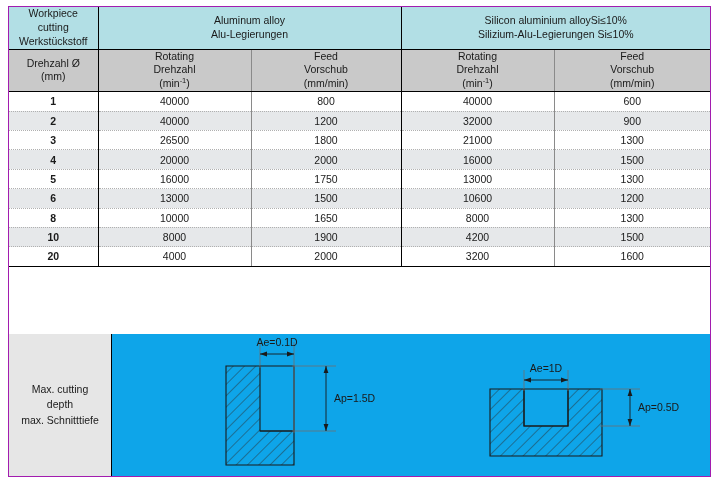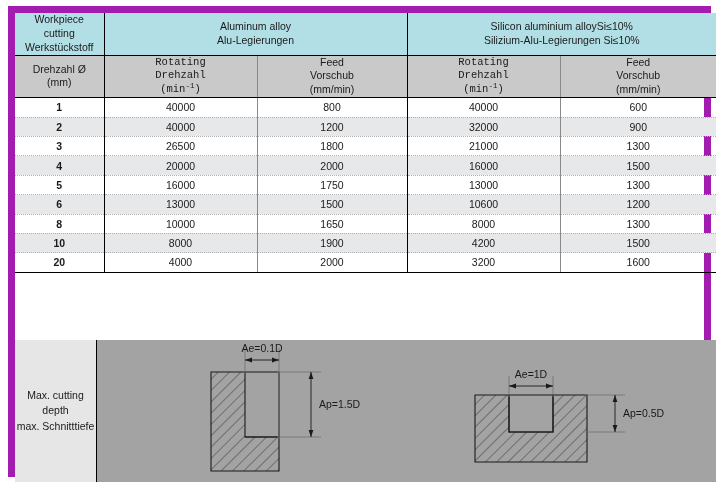--- a/index.html
+++ b/index.html
@@ -21,21 +21,21 @@
     height: 483px;
     background: #ffffff;
   }
 
   .frame {
     position: absolute;
     left: 8px;
     top: 6px;
     width: 703px;
     height: 471px;
-    border: 7px solid #a21caf;
+    border: 1px solid #a21caf;
     box-sizing: border-box;
     background: #ffffff;
   }
 
   table.spec {
     border-collapse: collapse;
     table-layout: fixed;
     width: 701px;
     font-size: 10px;
   }
@@ -62,21 +62,21 @@
   .mat-head.grp-last { border-right: none; }
 
   
   .sub-head {
     background: #c9c9c9;
     height: 42px;
     font-size: 10.5px;
     line-height: 1.32;
     border-bottom: 1px solid #000;
   }
-  .sub-head.vline { border-right: 1px solid #8a8a8a; font-family: Liberation Mono, monospace; }
+  .sub-head.vline { border-right: 1px solid #8a8a8a; }
   .sub-head.vline-strong { border-right: 1px solid #000; }
 
   sup { font-size: 7.5px; vertical-align: super; line-height: 0; }
 
   
   tr.data td {
     height: 19.4px;
     font-size: 10.5px;
     border-bottom: 1px dotted #b0b0b0;
   }
@@ -89,35 +89,35 @@
   
   .bottom {
     position: absolute;
     left: 0;
     top: 327px;
     width: 701px;
     height: 142px;
     display: flex;
   }
   .bottom-label {
-    width: 82px;
+    width: 103px;
     background: #e6e6e6;
     border-right: 1px solid #000;
     display: flex;
     align-items: center;
     justify-content: center;
     text-align: center;
     font-size: 10.5px;
     line-height: 1.45;
     box-sizing: border-box;
   }
   .bottom-figs {
     flex: 1;
     position: relative;
-    background: #a3a3a3;
+    background: #0ea5e9;
   }
   .fig {
     position: absolute;
     top: 0;
   }
   .fig-left { left: 96px; }
   .fig-right { left: 340px; }
 
   .dimtext {
     font-size: 10.5px;

